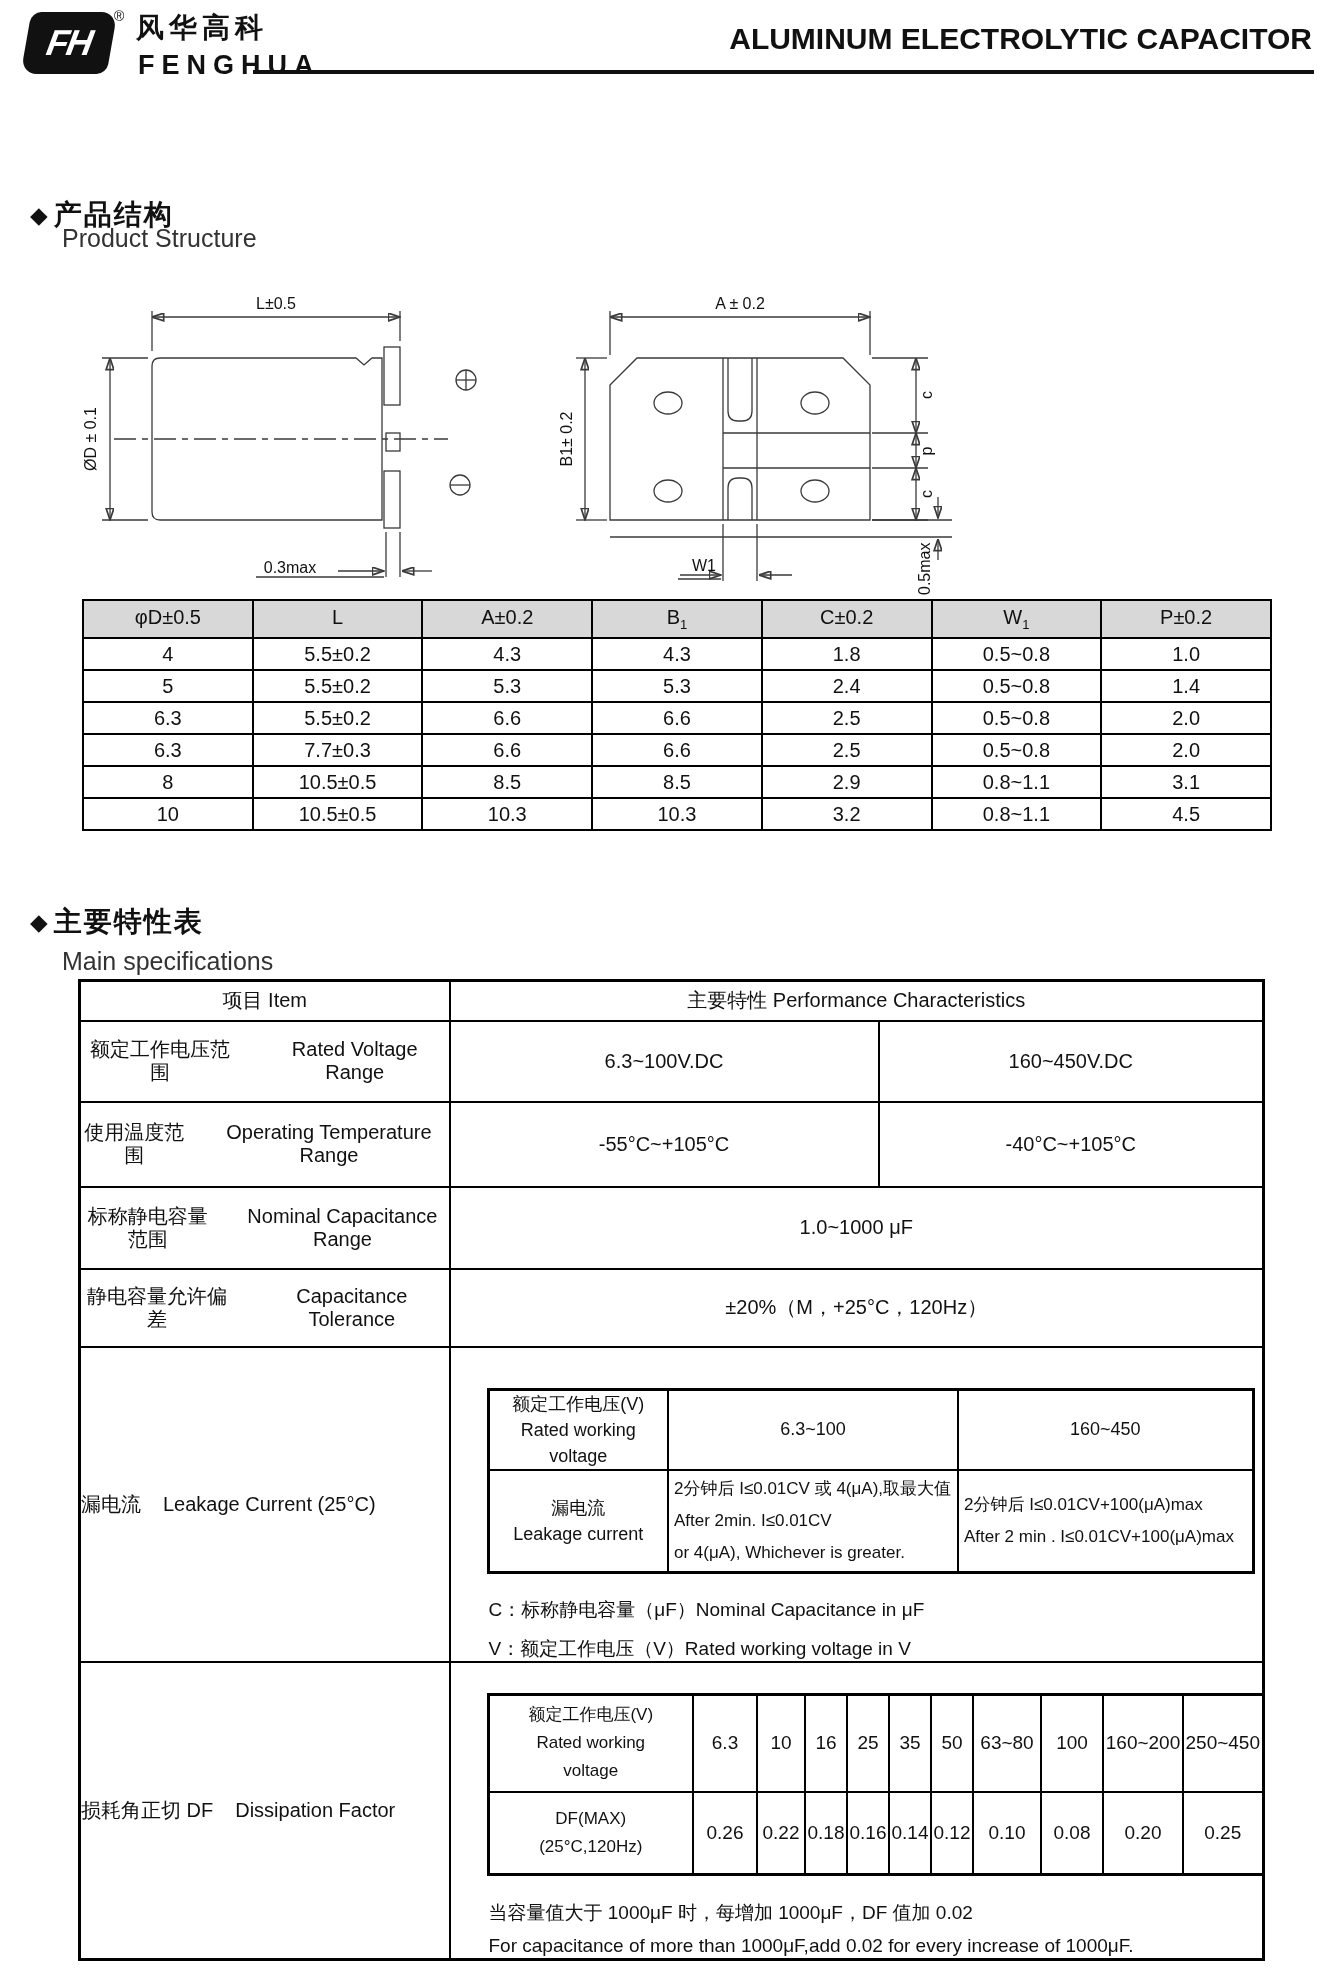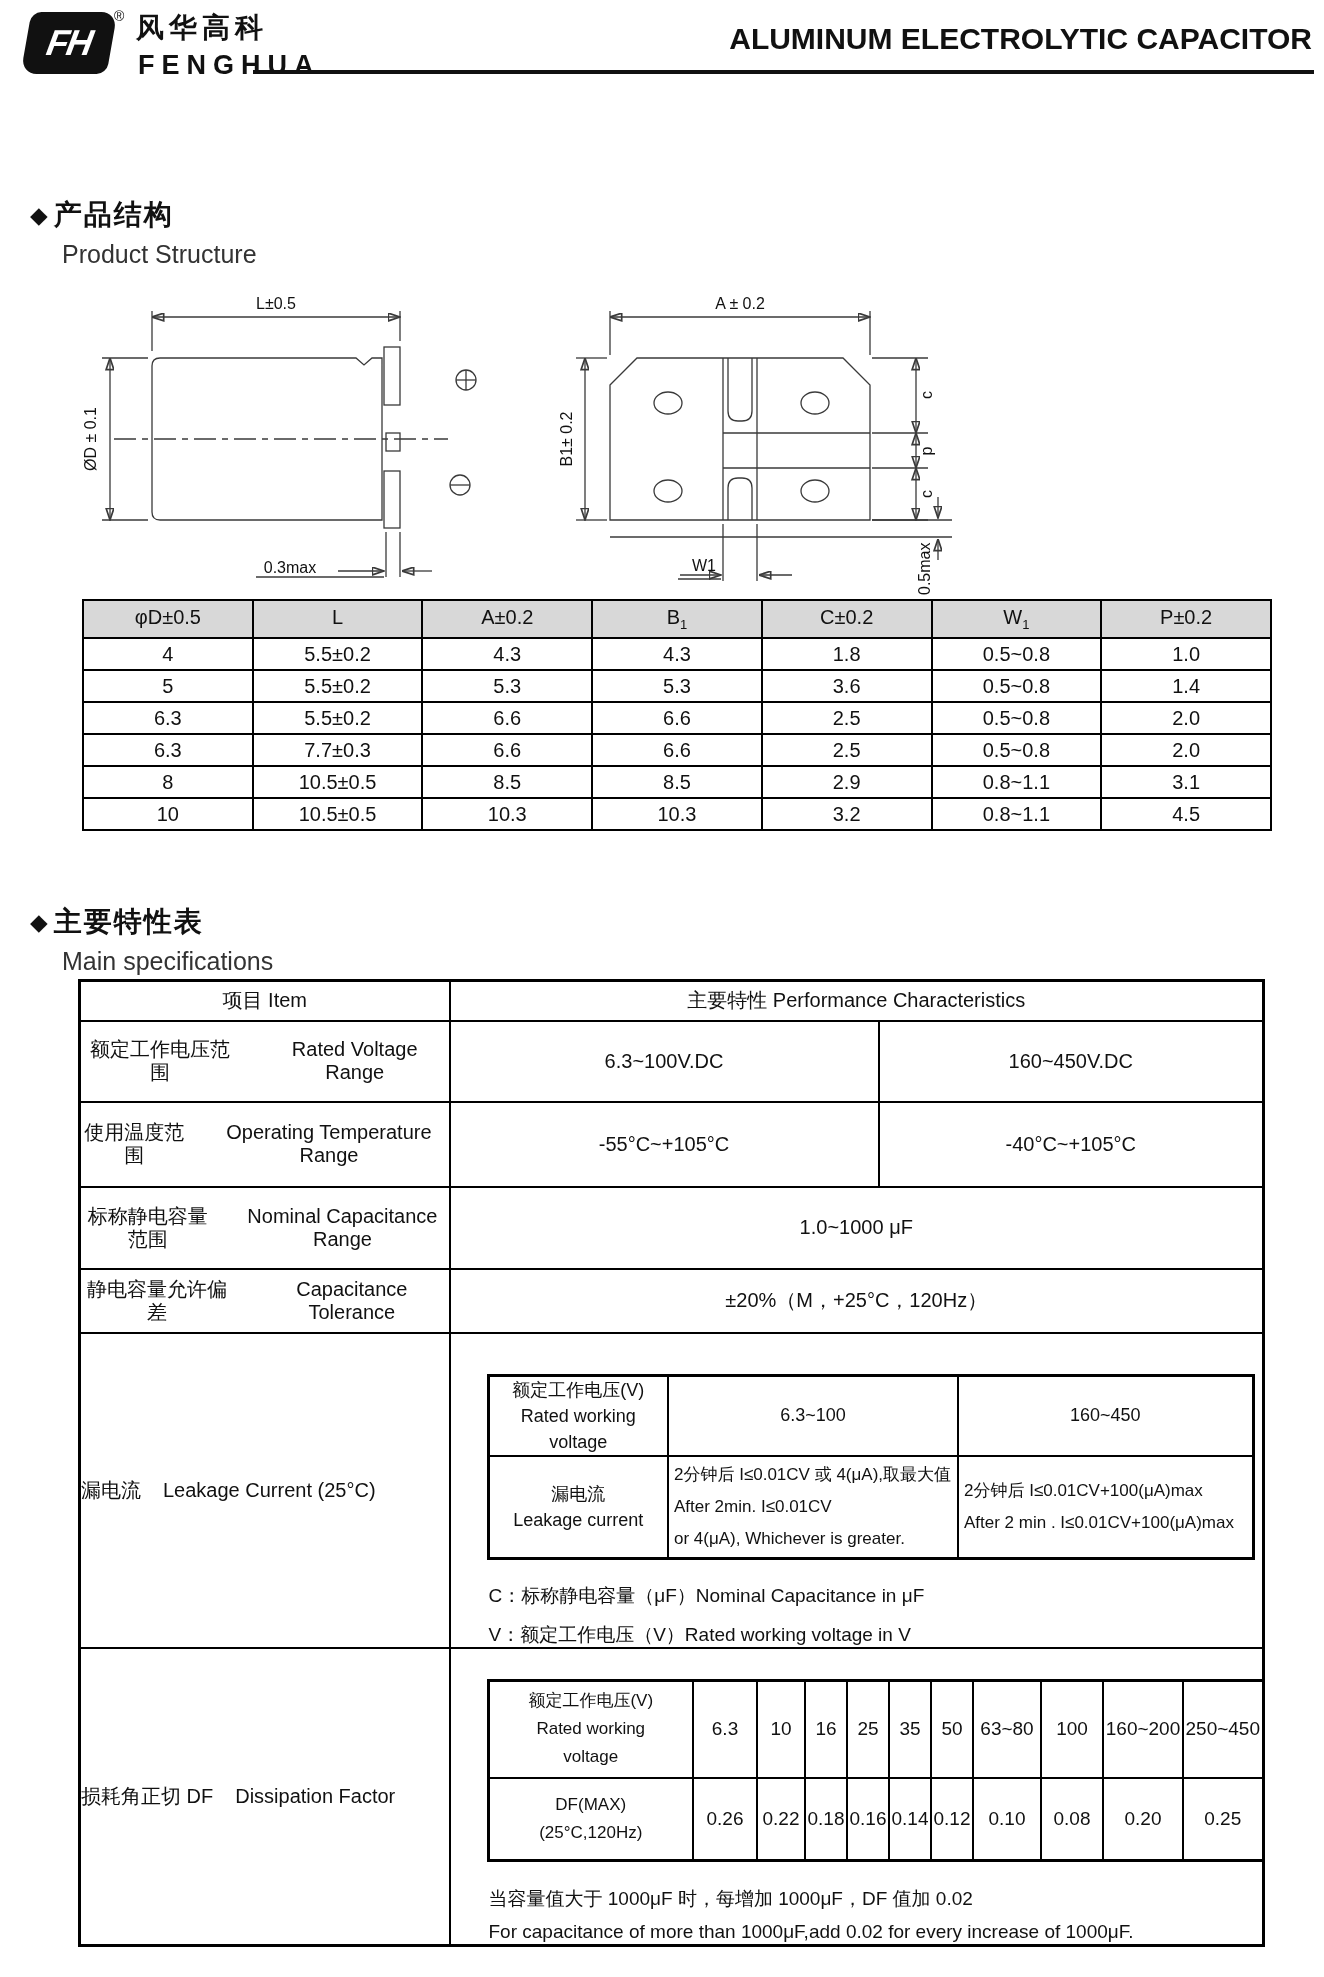--- a/index.html
+++ b/index.html
@@ -33,21 +33,21 @@
   .dim-table th, .dim-table td{ border:2px solid #000; font-weight:normal; }
   .dim-table th{ height:38px; background:#d8d8d8; }
   .dim-table td{ height:32px; background:#fff; }
   .dim-table sub{ font-size:13px; }
   
   .spec-table{ position:absolute; left:78px; top:979px; width:1184px;
     border-collapse:collapse; table-layout:fixed; font-size:20px; }
   .spec-table > tbody > tr > td{ border:2px solid #000; text-align:center; vertical-align:middle; }
   .spec-table{ border:3px solid #000; }
   .rh0{ height:40px; } .rh1{ height:81px; } .rh2{ height:85px; } .rh3{ height:82px;margin-top:13px; }
-  .rh4{ height:64px; } .rh5{ height:308px; } .rh6{ height:297px; }
+  .rh4{ height:78px; } .rh5{ height:308px; } .rh6{ height:297px; }
   .lbl2{ display:flex; flex-direction:row; gap:22px; align-items:center; }
   .lbl2 div{ line-height:1.15; }
   .content-cell{ text-align:left !important; vertical-align:top !important; padding:0; }
   
   .leak-table{ margin:40px 0 0 36px; border-collapse:collapse; table-layout:fixed;
     width:765px; border:3px solid #000; font-size:18px; }
   .leak-table td{ border:2px solid #000; text-align:center; vertical-align:middle; }
   .leak-table .lt-head td{ height:66px; }
   .leak-table .lt-data td{ height:100px; }
   .leak-table .lt-label div{ line-height:26px; }
@@ -77,21 +77,21 @@
   <div class="brand-cn">风华高科</div>
   <div class="brand-en">FENGHUA</div>
   <div class="doc-title">ALUMINUM ELECTROLYTIC CAPACITOR</div>
   <div class="header-rule"></div>
 </div>
 
 <div class="sec-head" style="top:196px;">
   <span class="diamond">◆</span>
   <span class="cn">产品结构</span>
 </div>
-<div class="sec-en" style="top:240px;">Product Structure</div>
+<div class="sec-en" style="top:224px;">Product Structure</div>
 
 <svg class="drawing" width="950" height="315" viewBox="0 0 950 315">
   <defs>
     <marker id="ae" markerWidth="10" markerHeight="8" refX="9" refY="3" orient="auto">
       <path d="M0,0 L9,3 L0,6 z" fill="#3a3a3a" stroke="none"></path>
     </marker>
     <marker id="as" markerWidth="10" markerHeight="8" refX="0" refY="3" orient="auto">
       <path d="M9,0 L0,3 L9,6 z" fill="#3a3a3a" stroke="none"></path>
     </marker>
   </defs>
@@ -201,21 +201,21 @@
         <td>4.3</td>
         <td>1.8</td>
         <td>0.5~0.8</td>
         <td>1.0</td>
       </tr>
       <tr>
         <td>5</td>
         <td>5.5±0.2</td>
         <td>5.3</td>
         <td>5.3</td>
-        <td>3.6</td>
+        <td>2.4</td>
         <td>0.5~0.8</td>
         <td>1.4</td>
       </tr>
       <tr>
         <td>6.3</td>
         <td>5.5±0.2</td>
         <td>6.6</td>
         <td>6.6</td>
         <td>2.5</td>
         <td>0.5~0.8</td>

